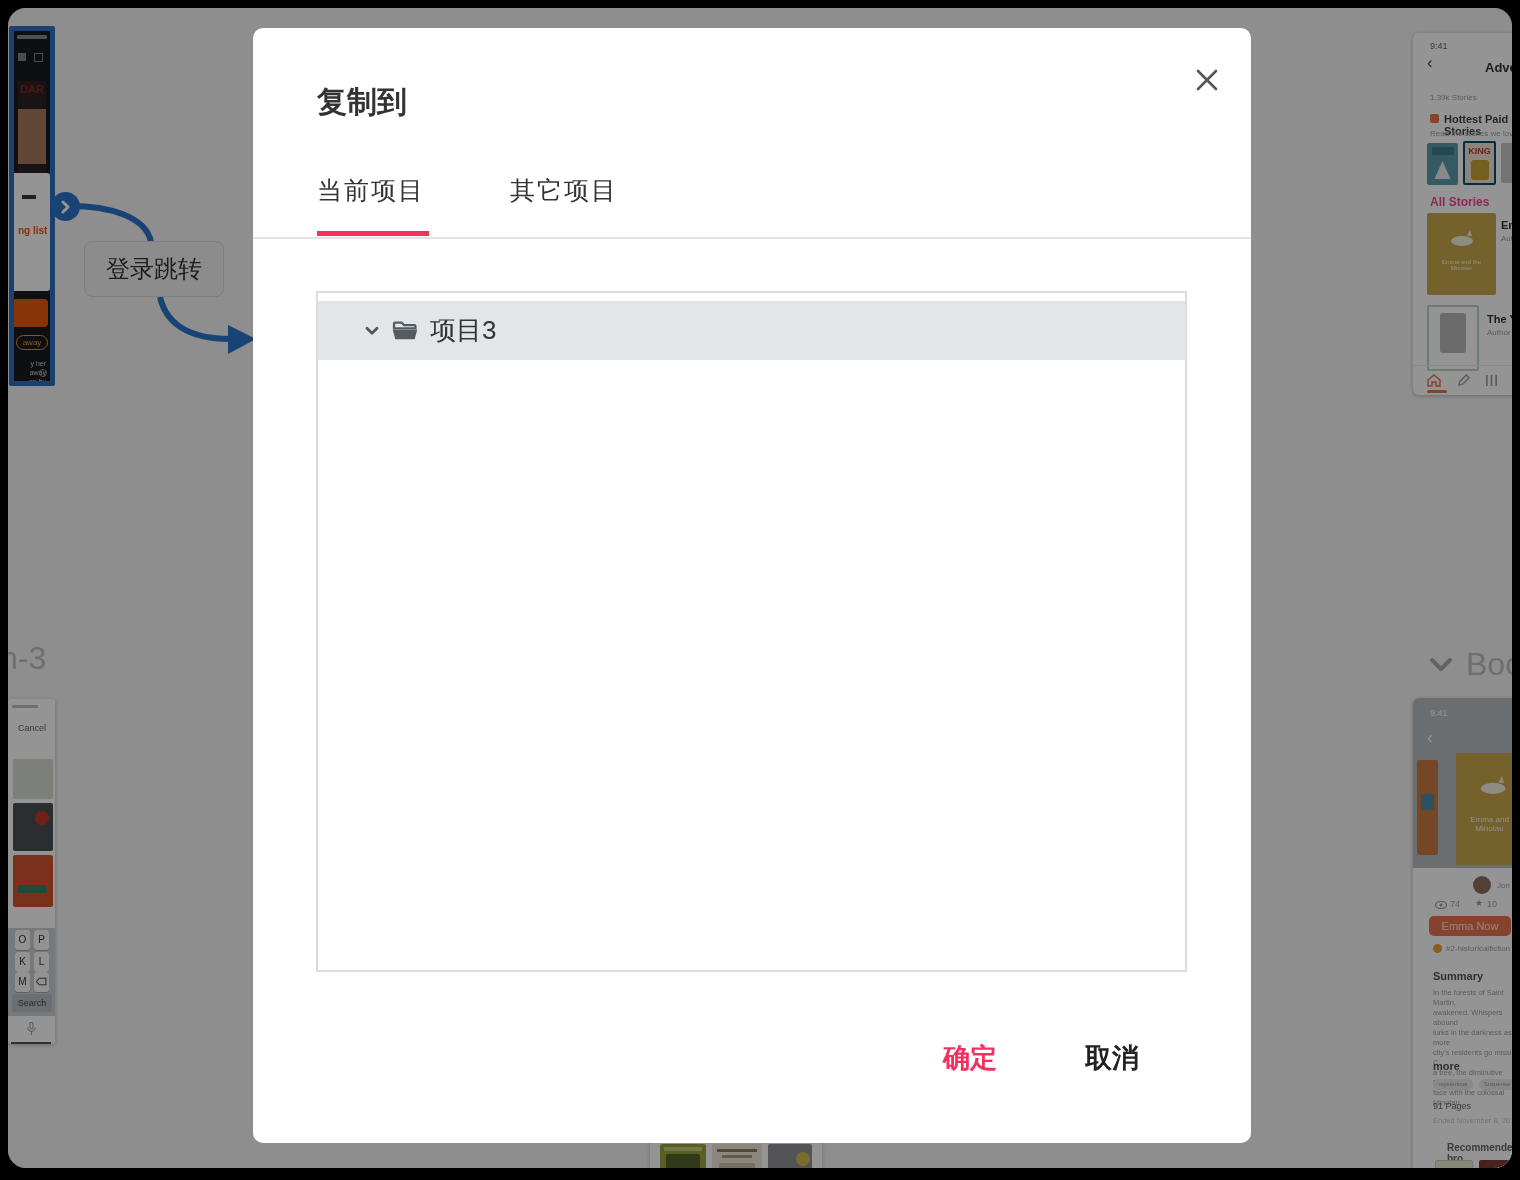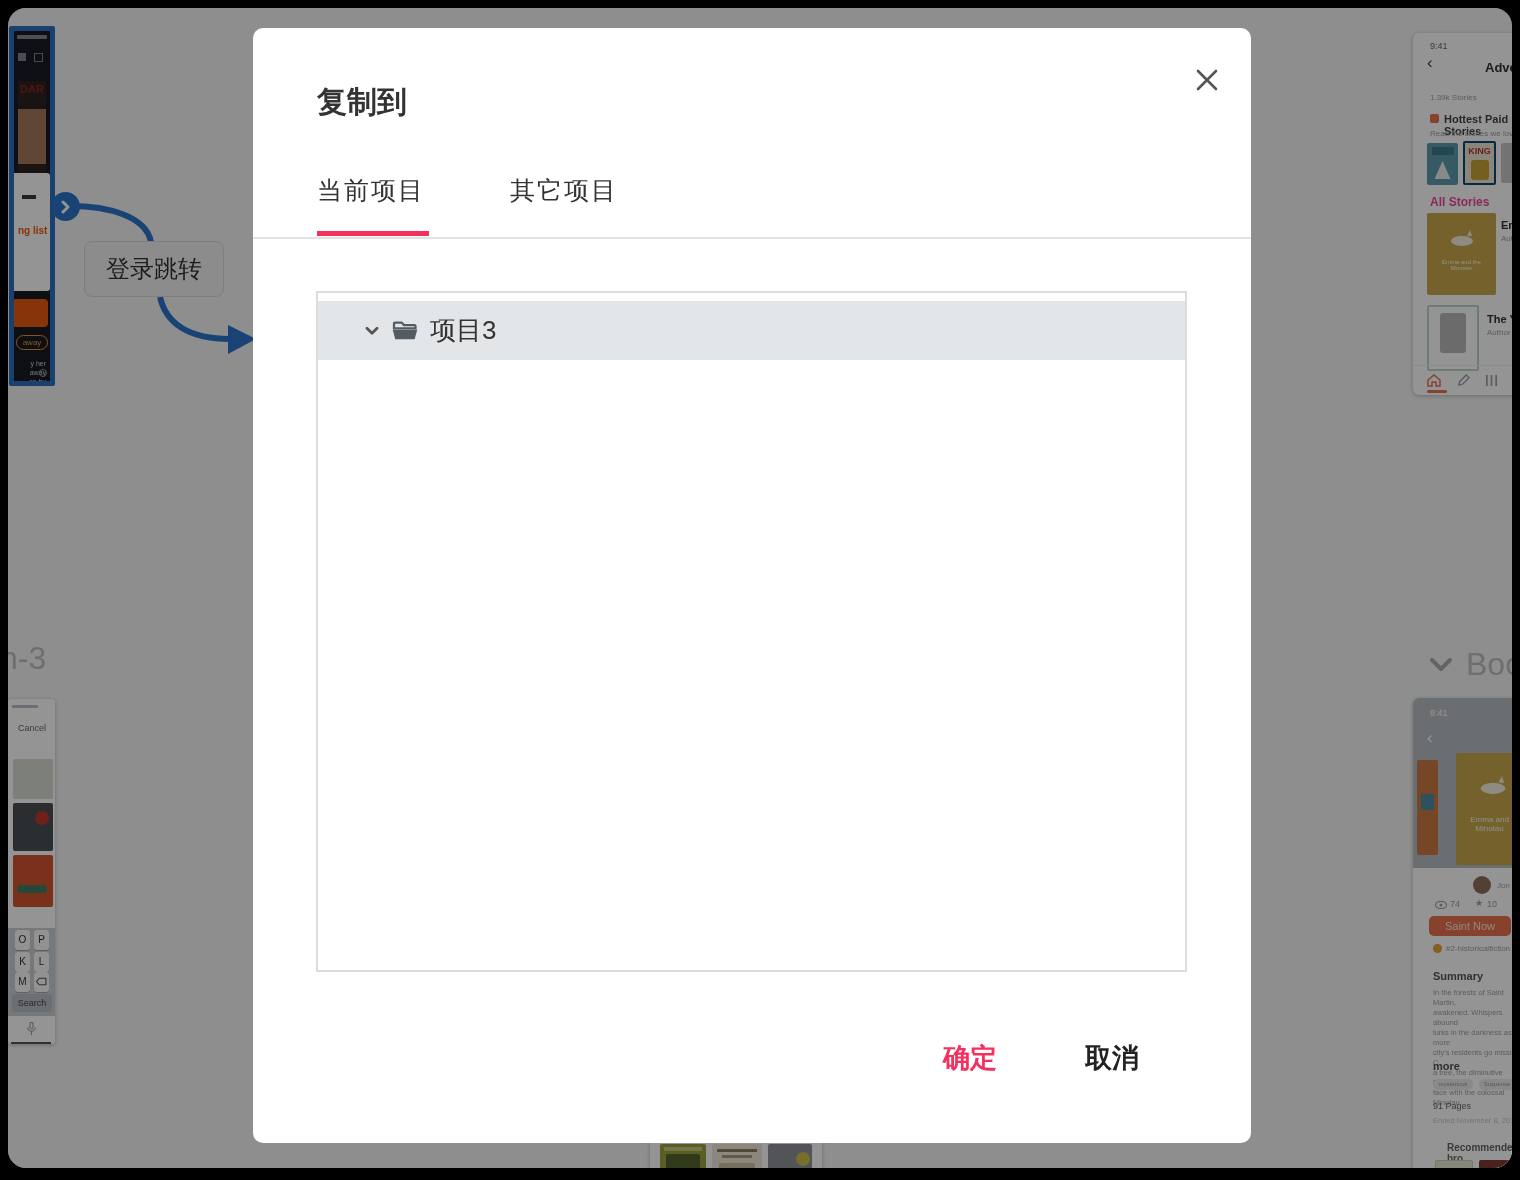--- a/index.html
+++ b/index.html
@@ -213,21 +213,21 @@
       </div>
       <div class="abs" style="left:60px;top:178px;width:18px;height:18px;border-radius:50%;background:#8d6e5a"></div>
       <div class="abs small-gray" style="left:84px;top:183px;font-size:8px">Jon H</div>
       <svg class="abs" style="left:22px;top:203px" width="12" height="8" viewBox="0 0 12 8">
           <ellipse cx="6" cy="4" rx="5.5" ry="3.5" fill="none" stroke="#9aa0a6" stroke-width="1.2"></ellipse>
           <circle cx="6" cy="4" r="1.5" fill="#9aa0a6"></circle>
         </svg>
       <div class="abs small-gray" style="left:37px;top:201px;font-size:9px">74</div>
       <div class="abs small-gray" style="left:62px;top:200px;font-size:9px">★</div>
       <div class="abs small-gray" style="left:74px;top:201px;font-size:9px">10</div>
-      <div class="abs" style="left:16px;top:218px;width:82px;height:20px;background:#e8724f;border-radius:5px;color:#fde4da;font-size:11px;text-align:center;line-height:20px">Saint Now</div>
+      <div class="abs" style="left:16px;top:218px;width:82px;height:20px;background:#e8724f;border-radius:5px;color:#fde4da;font-size:11px;text-align:center;line-height:20px">Emma Now</div>
       <div class="abs" style="left:20px;top:246px;width:9px;height:9px;border-radius:50%;background:#e8a23a"></div>
       <div class="abs small-gray" style="left:33px;top:246px;font-size:8px">#2-historicalfiction</div>
       <div class="abs" style="left:20px;top:272px;font-size:11px;font-weight:bold;color:#555">Summary</div>
       <div class="abs small-gray" style="left:20px;top:290px;font-size:7.5px;line-height:10px">
         <div>In the forests of Saint Martin,</div>
         <div>awakened. Whispers abound</div>
         <div>lurks in the darkness as more</div>
         <div>city's residents go missing. C</div>
         <div>a tree, the diminutive Emma f</div>
         <div>face with the colossal Minotau</div>

